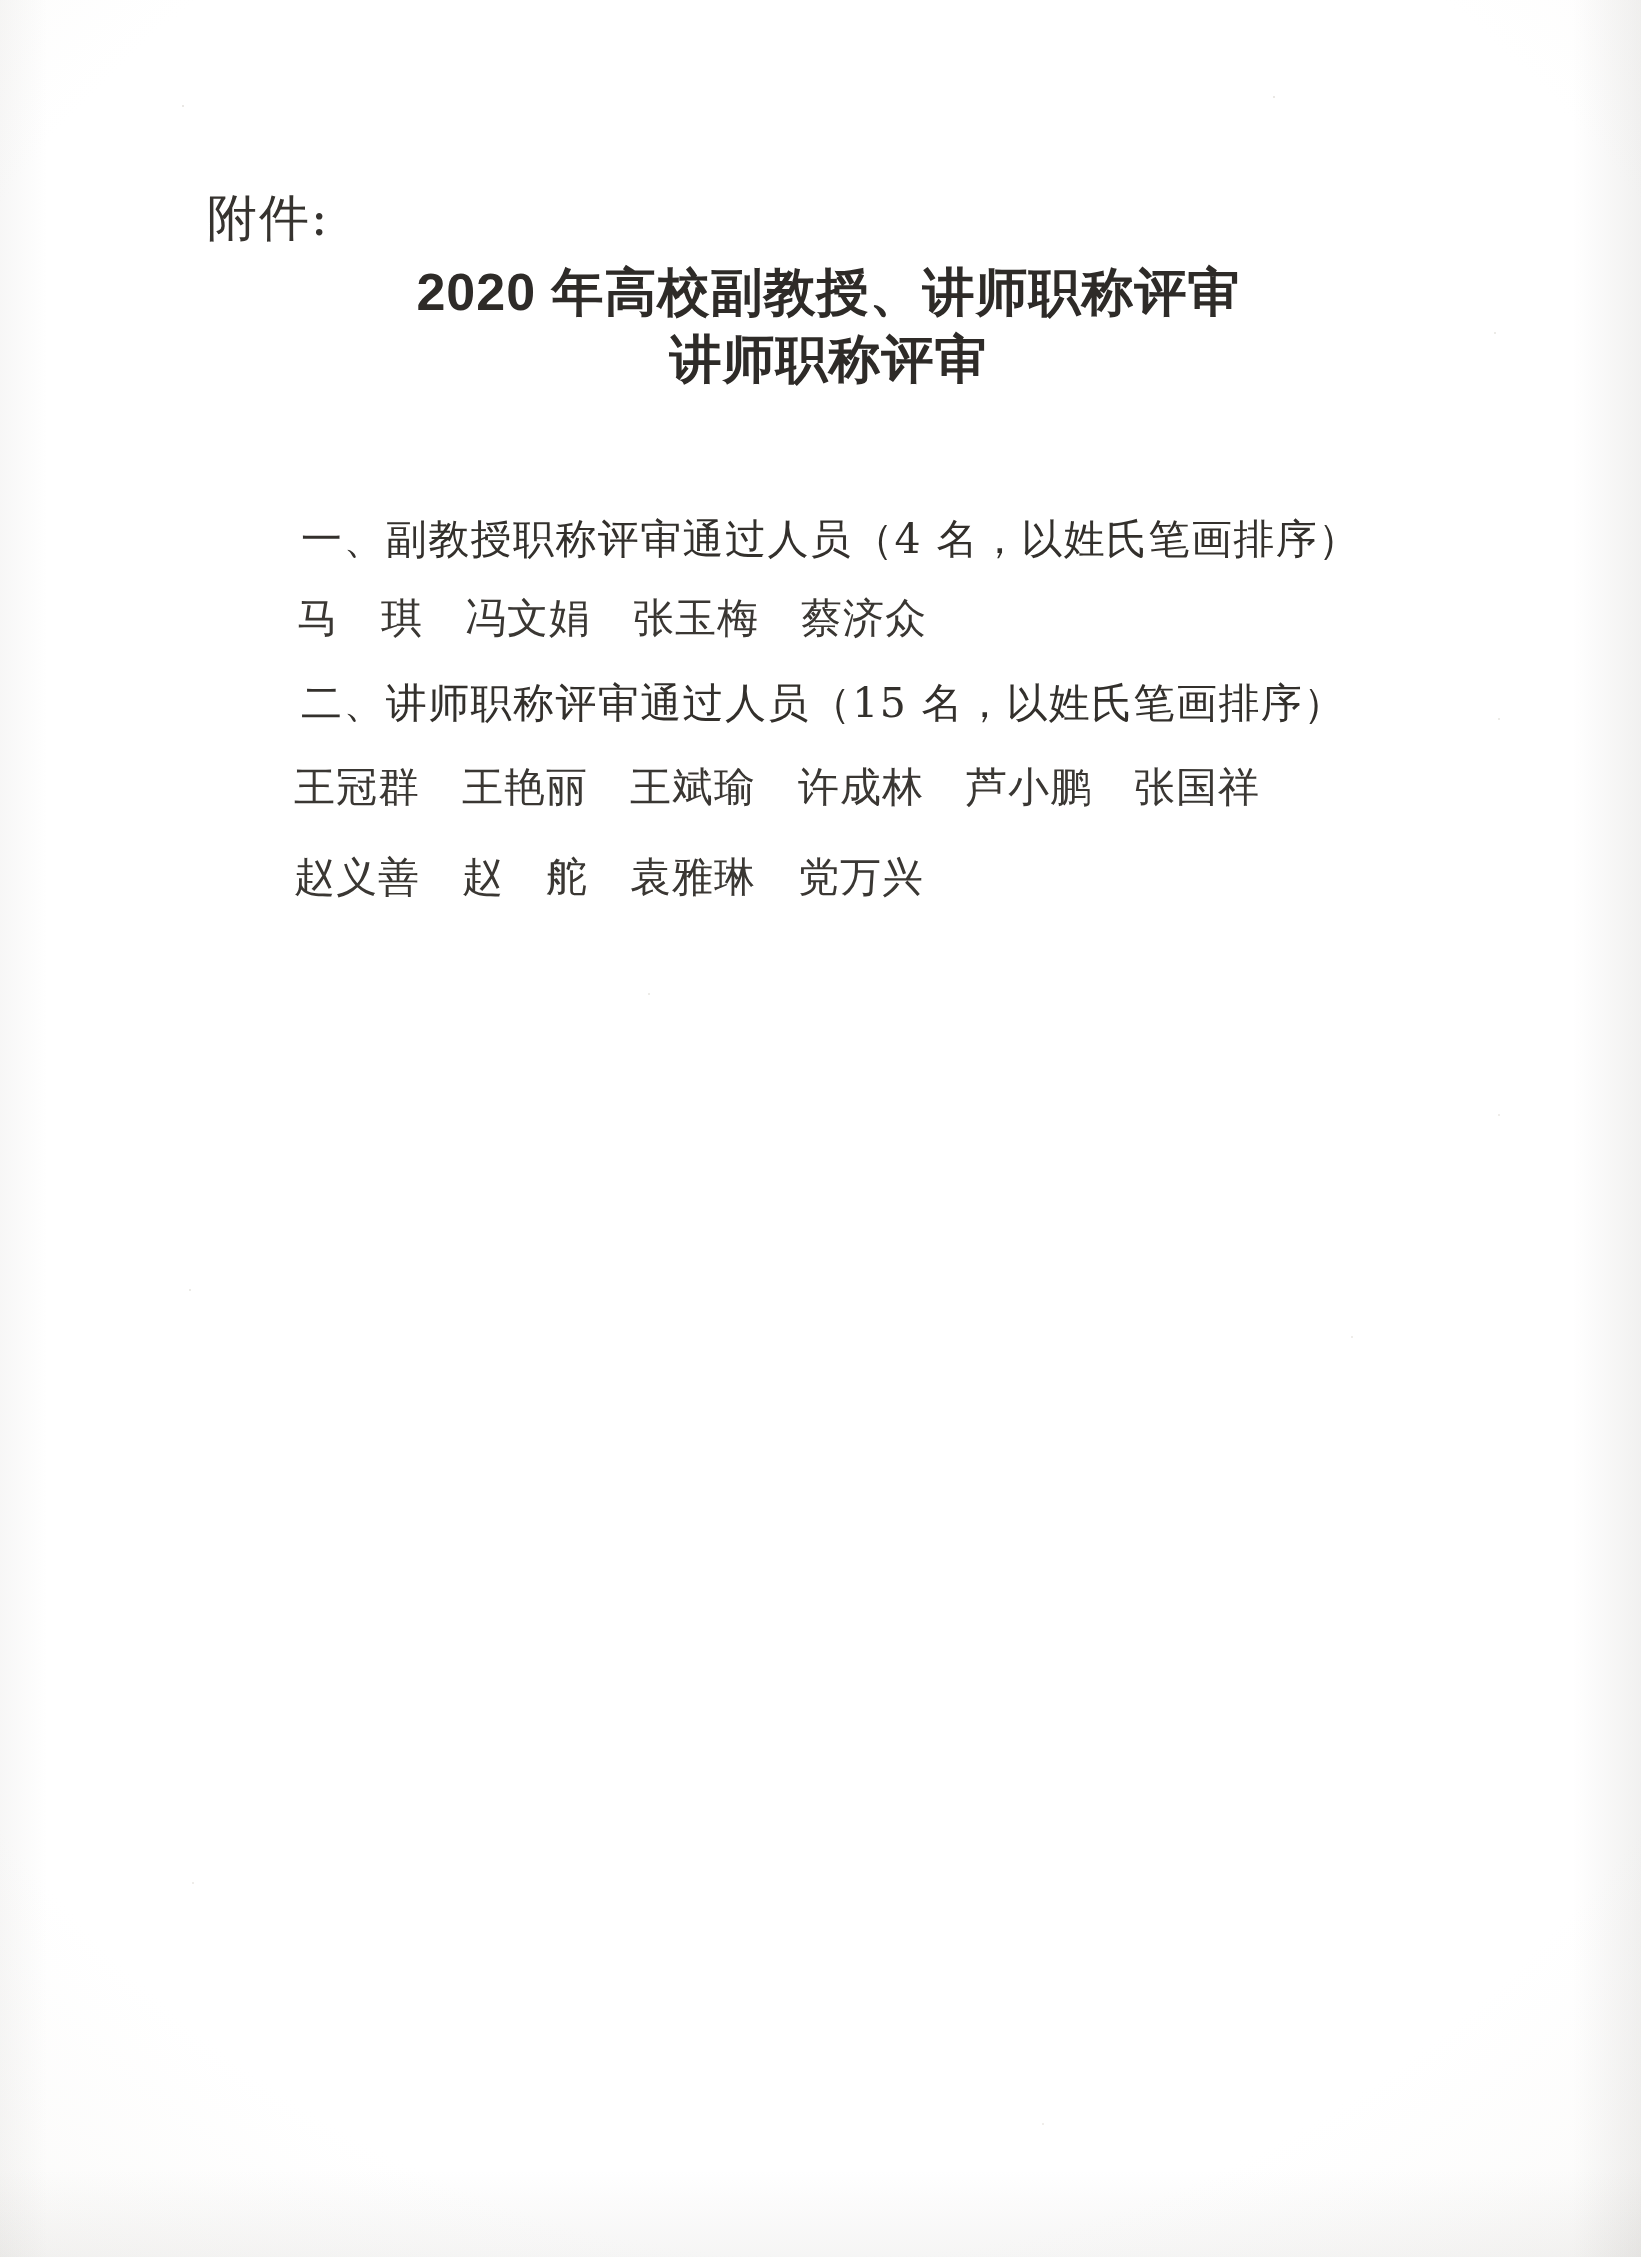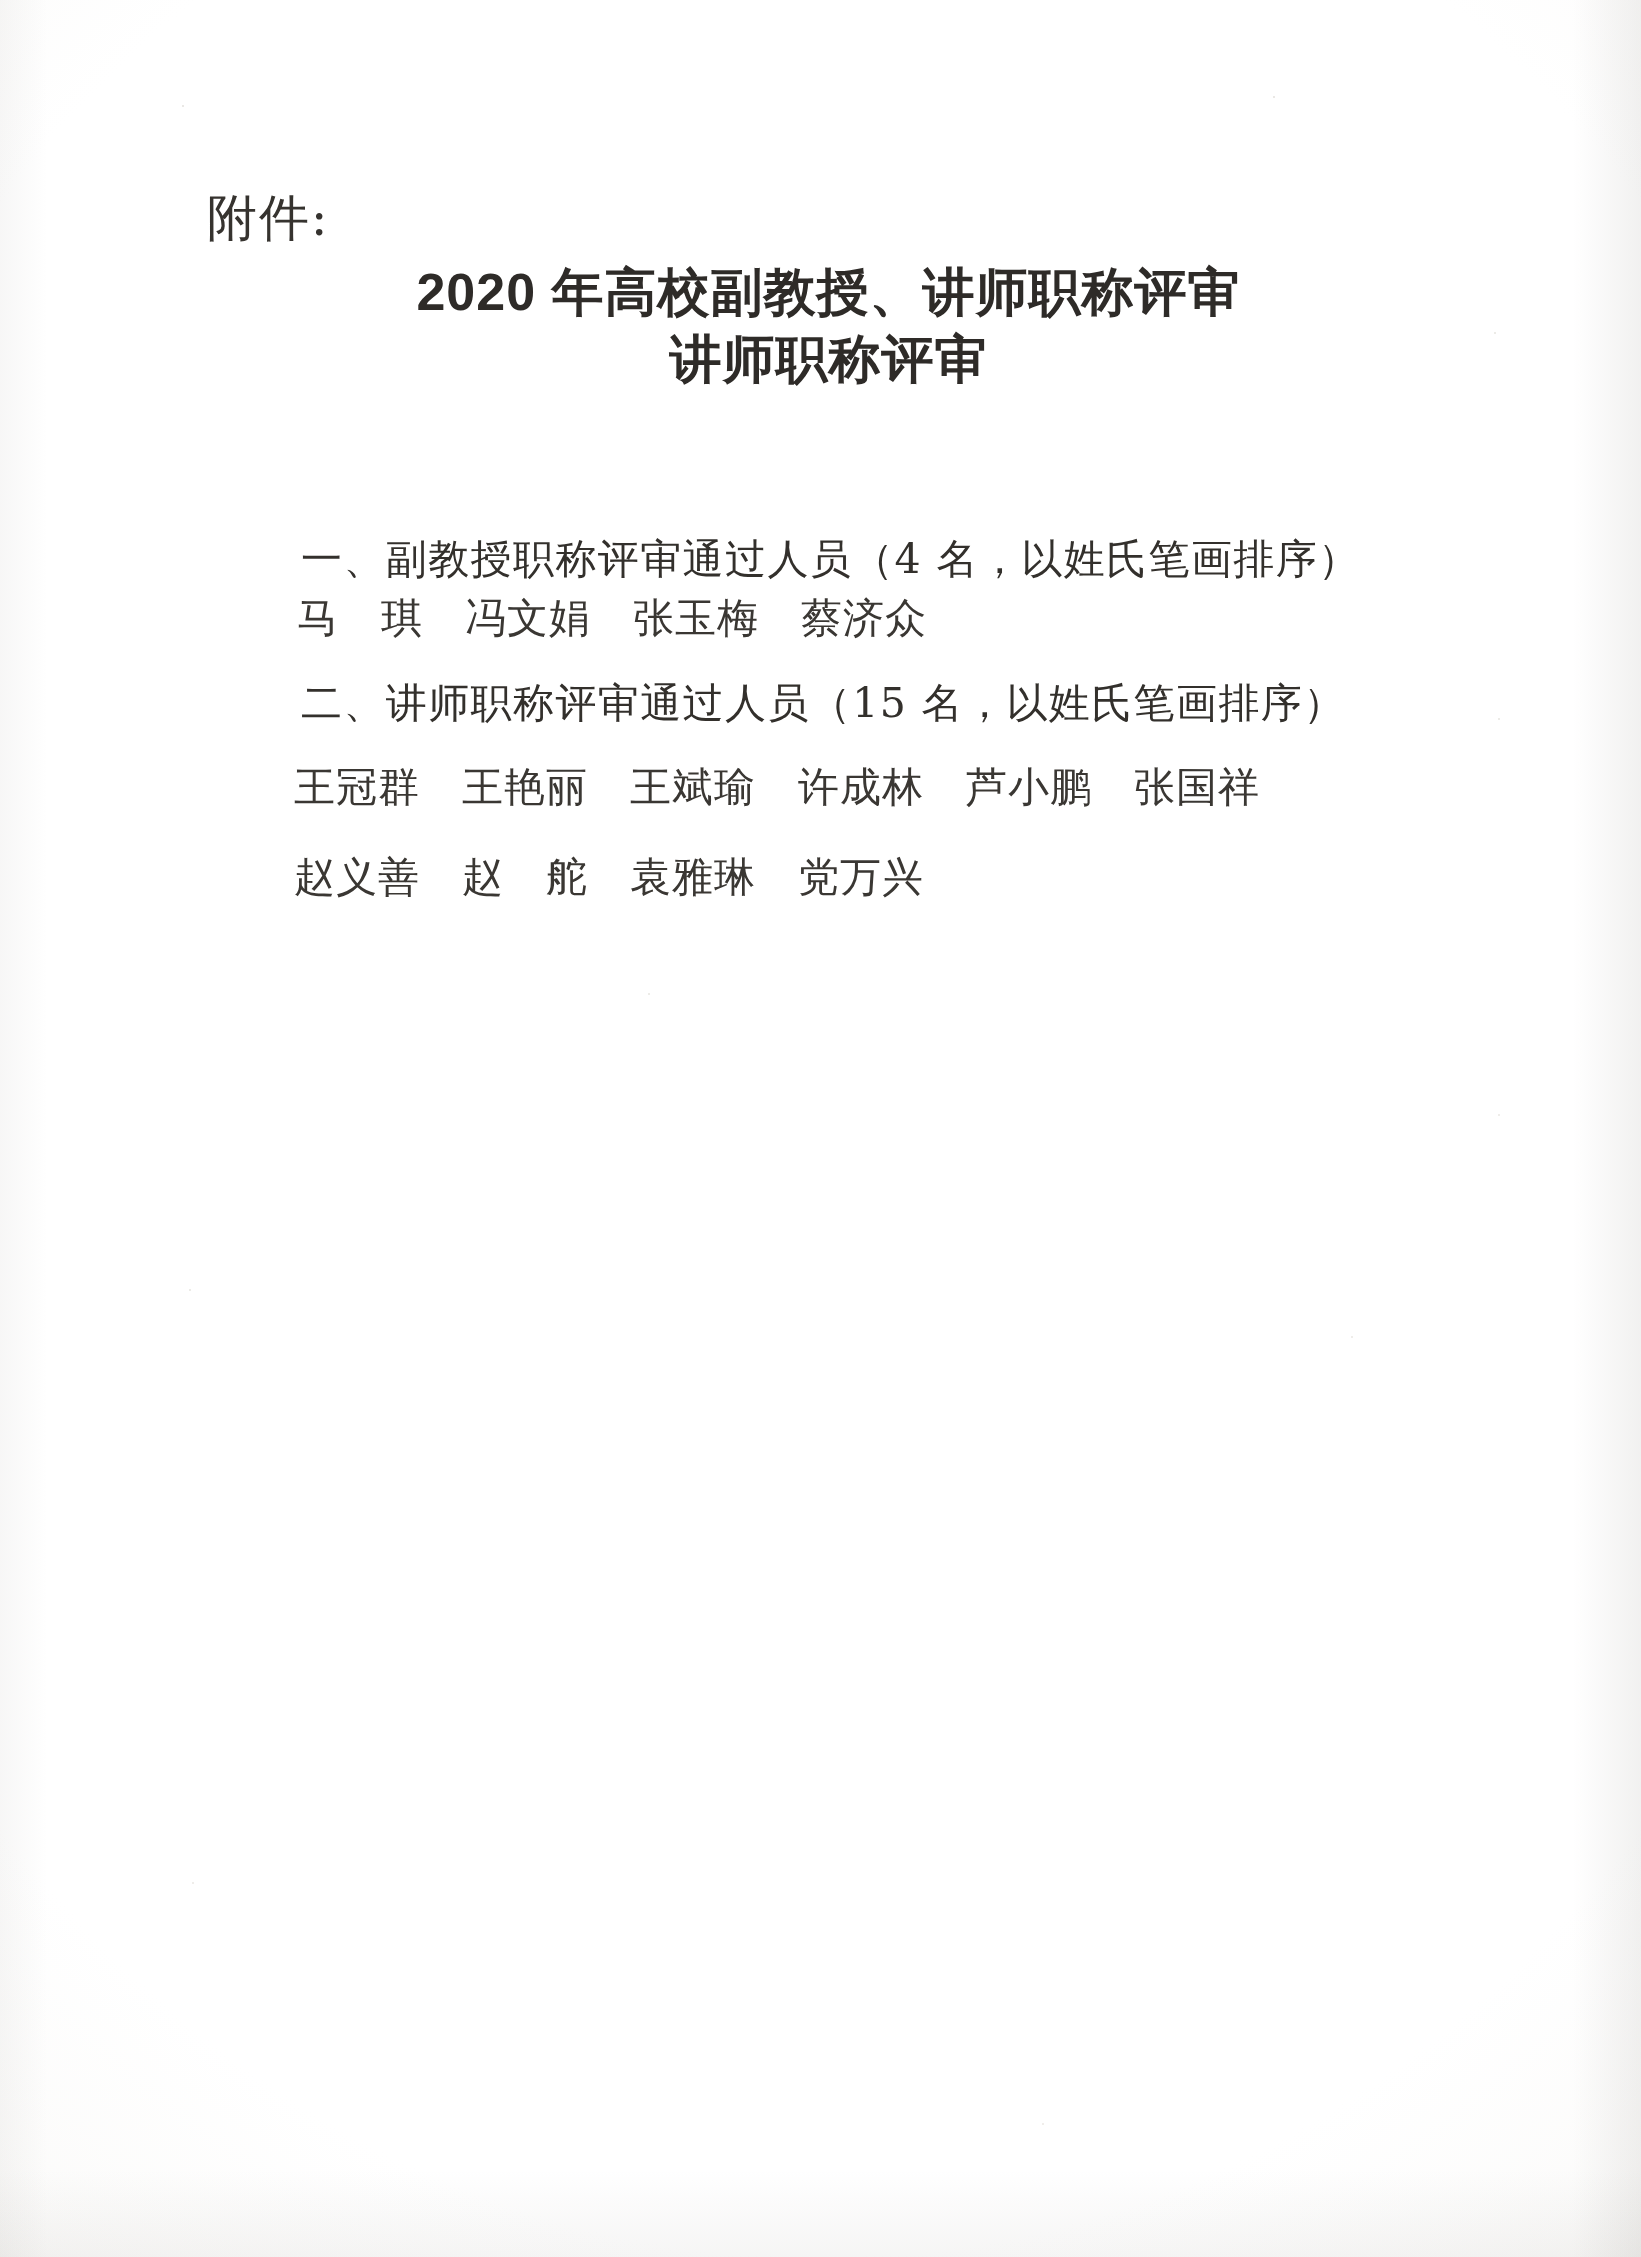--- a/index.html
+++ b/index.html
@@ -114,21 +114,21 @@
   .name-row {
     font-size: 41px;
     color: #3a3733;
     letter-spacing: 1px;
     line-height: 1.45;
     white-space: nowrap;
     font-family: Liberation Serif, serif;
   }
 
   
-  #sec1-heading { top: 532px; }
+  #sec1-heading { top: 512px; }
   #sec1-names   { top: 589px; left: 297px; }
   #sec2-heading { top: 676px; }
   #sec2-names-1 { top: 758px; left: 294px; }
   #sec2-names-2 { top: 848px; left: 294px; }
 </style>
 </head>
 <body>
 
 <div class="page"></div>
 <div class="speckle"></div>

